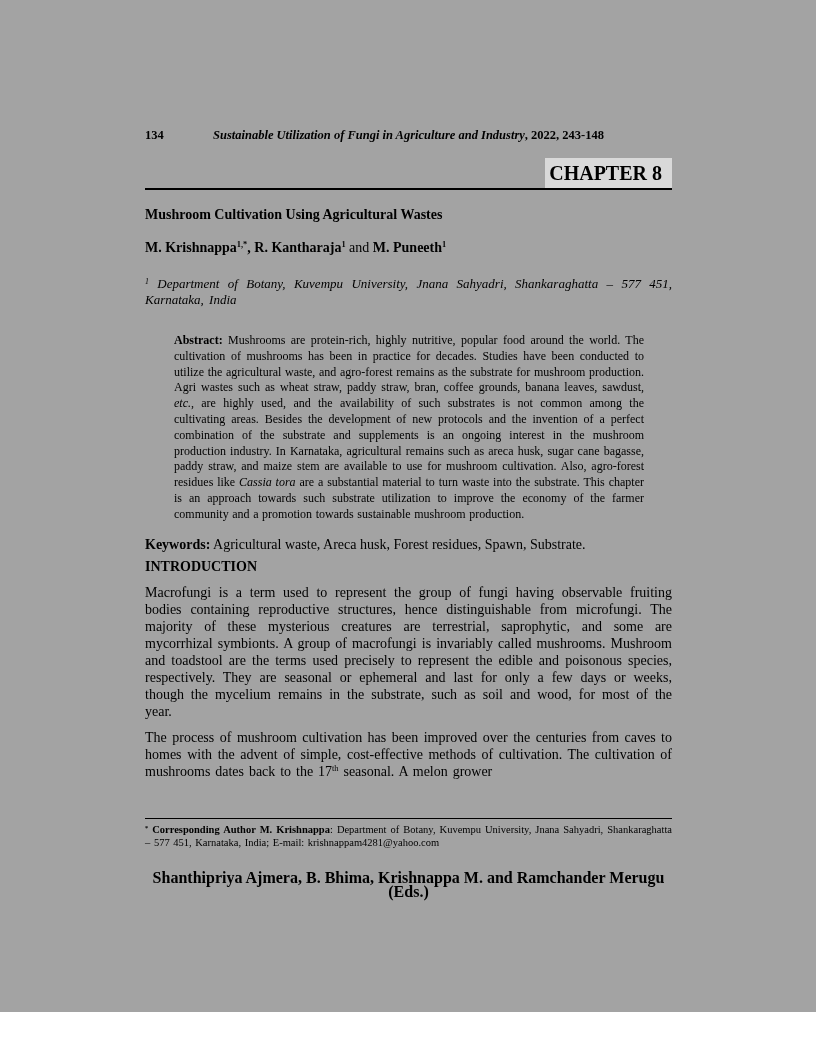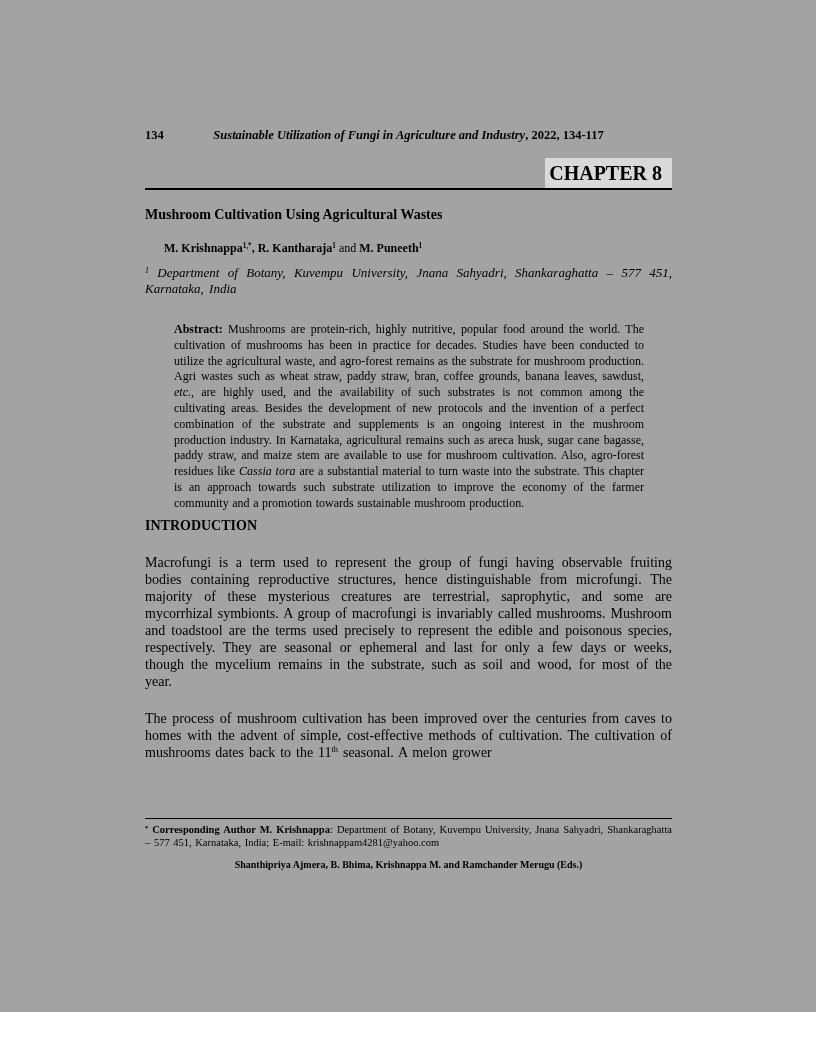--- a/index.html
+++ b/index.html
@@ -16,68 +16,69 @@
   .book-title { text-align:center; }
 
   .chapter-row { margin-top:15px; border-bottom:2.5px solid #000; text-align:right; }
   .chapter-chip {
     display:inline-block; background:#d9d9d9; font-weight:bold;
     font-size:20px; line-height:25px; padding:3px 10px 2px 4px;
     vertical-align:bottom;
   }
 
   .article-title { margin:12px 0 0; font-size:14px; line-height:26px; font-weight:bold; }
-  .authors { margin-top:11px; font-size:12px; line-height:18px;margin-left:19px; }
-  .affiliation { margin-top:8px; font-size:13px; line-height:16px; font-style:italic; text-align:justify; word-spacing:2px; }
+  .authors { margin-top:11px; font-size:14px; line-height:18px; }
+  .affiliation { margin-top:19px; font-size:13px; line-height:16px; font-style:italic; text-align:justify; word-spacing:2px; }
 
   .abstract { margin:25px 28px 0 29px; font-size:12px; line-height:15.8px; text-align:justify; word-spacing:0.6px; }
 
   .keywords { margin-top:13px; font-size:14px; line-height:17px; }
   .section-heading { margin:5px 0 0; font-size:14px; line-height:17px; font-weight:bold; }
-  .body-para { margin:20px 0 0; font-size:14px; line-height:17px; text-align:justify; word-spacing:1.4px; }
+  .body-para { margin:9px 0 0; font-size:14px; line-height:17px; text-align:justify; word-spacing:1.4px; }
 
   sup { font-size:0.6em; line-height:0; vertical-align:baseline; position:relative; top:-0.55em; }
 
   .footer-block { position:absolute; left:145px; top:818px; width:527px; }
   .footnote-rule { border-top:1.5px solid #000; height:0; }
   .footnote { margin-top:4px; font-size:10.5px; line-height:13px; text-align:justify; word-spacing:1px; }
-  .imprint { margin-top:9px; font-weight:bold; font-size:10px; line-height:13.5px; text-align:center; }
+  .imprint { margin-top:22px; font-weight:bold; font-size:16px; line-height:13.5px; text-align:center; }
 
   .seg-b { font-weight:bold;text-align:center; }
   .seg-i { font-style:italic; }
 </style>
 </head>
 <body>
 
 <div class="page">
   <div class="content">
 
     <div class="running-head">
       <span class="page-num">134</span>
-      <div class="book-title"><span class="seg-b seg-i">Sustainable Utilization of Fungi in Agriculture and Industry</span><span class="seg-b">, 2022, 134-117</span></div>
+      <div class="book-title"><span class="seg-b seg-i">Sustainable Utilization of Fungi in Agriculture and Industry</span><span class="seg-b">, 2022, 243-148</span></div>
     </div>
 
     <div class="chapter-row">
       <span class="chapter-chip">CHAPTER 8</span>
     </div>
 
     <h1 class="article-title">Mushroom Cultivation Using Agricultural Wastes</h1>
 
     <div class="authors"><span class="seg-b">M. Krishnappa</span><sup class="seg-b">1,*</sup><span class="seg-b">, </span><span class="seg-b">R. Kantharaja</span><sup class="seg-b">1</sup><span> and </span><span class="seg-b">M. Puneeth</span><sup class="seg-b">1</sup></div>
 
     <div class="affiliation"><sup class="seg-i">1</sup><span class="seg-i"> Department of Botany, Kuvempu University, Jnana Sahyadri, Shankaraghatta – 577 451, Karnataka, India</span></div>
 
     <div class="abstract"><span class="seg-b">Abstract:</span><span> Mushrooms are protein-rich, highly nutritive, popular food around the world. The cultivation of mushrooms has been in practice for decades. Studies have been conducted to utilize the agricultural waste, and agro-forest remains as the substrate for mushroom production. Agri wastes such as wheat straw, paddy straw, bran, coffee grounds, banana leaves, sawdust, </span><span class="seg-i">etc.</span><span>, are highly used, and the availability of such substrates is not common among the cultivating areas. Besides the development of new protocols and the invention of a perfect combination of the substrate and supplements is an ongoing interest in the mushroom production industry. In Karnataka, agricultural remains such as areca husk, sugar cane bagasse, paddy straw, and maize stem are available to use for mushroom cultivation. Also, agro-forest residues like </span><span class="seg-i">Cassia tora</span><span> are a substantial material to turn waste into the substrate. This chapter is an approach towards such substrate utilization to improve the economy of the farmer community and a promotion towards sustainable mushroom production.</span></div>
 
+    <div class="keywords"><span class="seg-b">Keywords:</span><span> Agricultural waste, Areca husk, Forest residues, Spawn, Substrate.</span></div>
 
     <h2 class="section-heading">INTRODUCTION</h2>
 
     <p class="body-para">Macrofungi is a term used to represent the group of fungi having observable fruiting bodies containing reproductive structures, hence distinguishable from microfungi. The majority of these mysterious creatures are terrestrial, saprophytic, and some are mycorrhizal symbionts. A group of macrofungi is invariably called mushrooms. Mushroom and toadstool are the terms used precisely to represent the edible and poisonous species, respectively. They are seasonal or ephemeral and last for only a few days or weeks, though the mycelium remains in the substrate, such as soil and wood, for most of the year.</p>
 
-    <p class="body-para"><span>The process of mushroom cultivation has been improved over the centuries from caves to homes with the advent of simple, cost-effective methods of cultivation. The cultivation of mushrooms dates back to the 11</span><sup>th</sup><span> seasonal. A melon grower</span></p>
+    <p class="body-para"><span>The process of mushroom cultivation has been improved over the centuries from caves to homes with the advent of simple, cost-effective methods of cultivation. The cultivation of mushrooms dates back to the 17</span><sup>th</sup><span> seasonal. A melon grower</span></p>
 
   </div>
 
   <div class="footer-block">
     <div class="footnote-rule"></div>
     <div class="footnote"><sup class="seg-b">*</sup><span class="seg-b"> Corresponding Author M. Krishnappa</span><span>: Department of Botany, Kuvempu University, Jnana Sahyadri, Shankaraghatta – 577 451, Karnataka, India; E-mail: krishnappam4281@yahoo.com</span></div>
     <div class="imprint">
       <div>Shanthipriya Ajmera, B. Bhima, Krishnappa M. and Ramchander Merugu (Eds.)</div>
     </div>
   </div>

